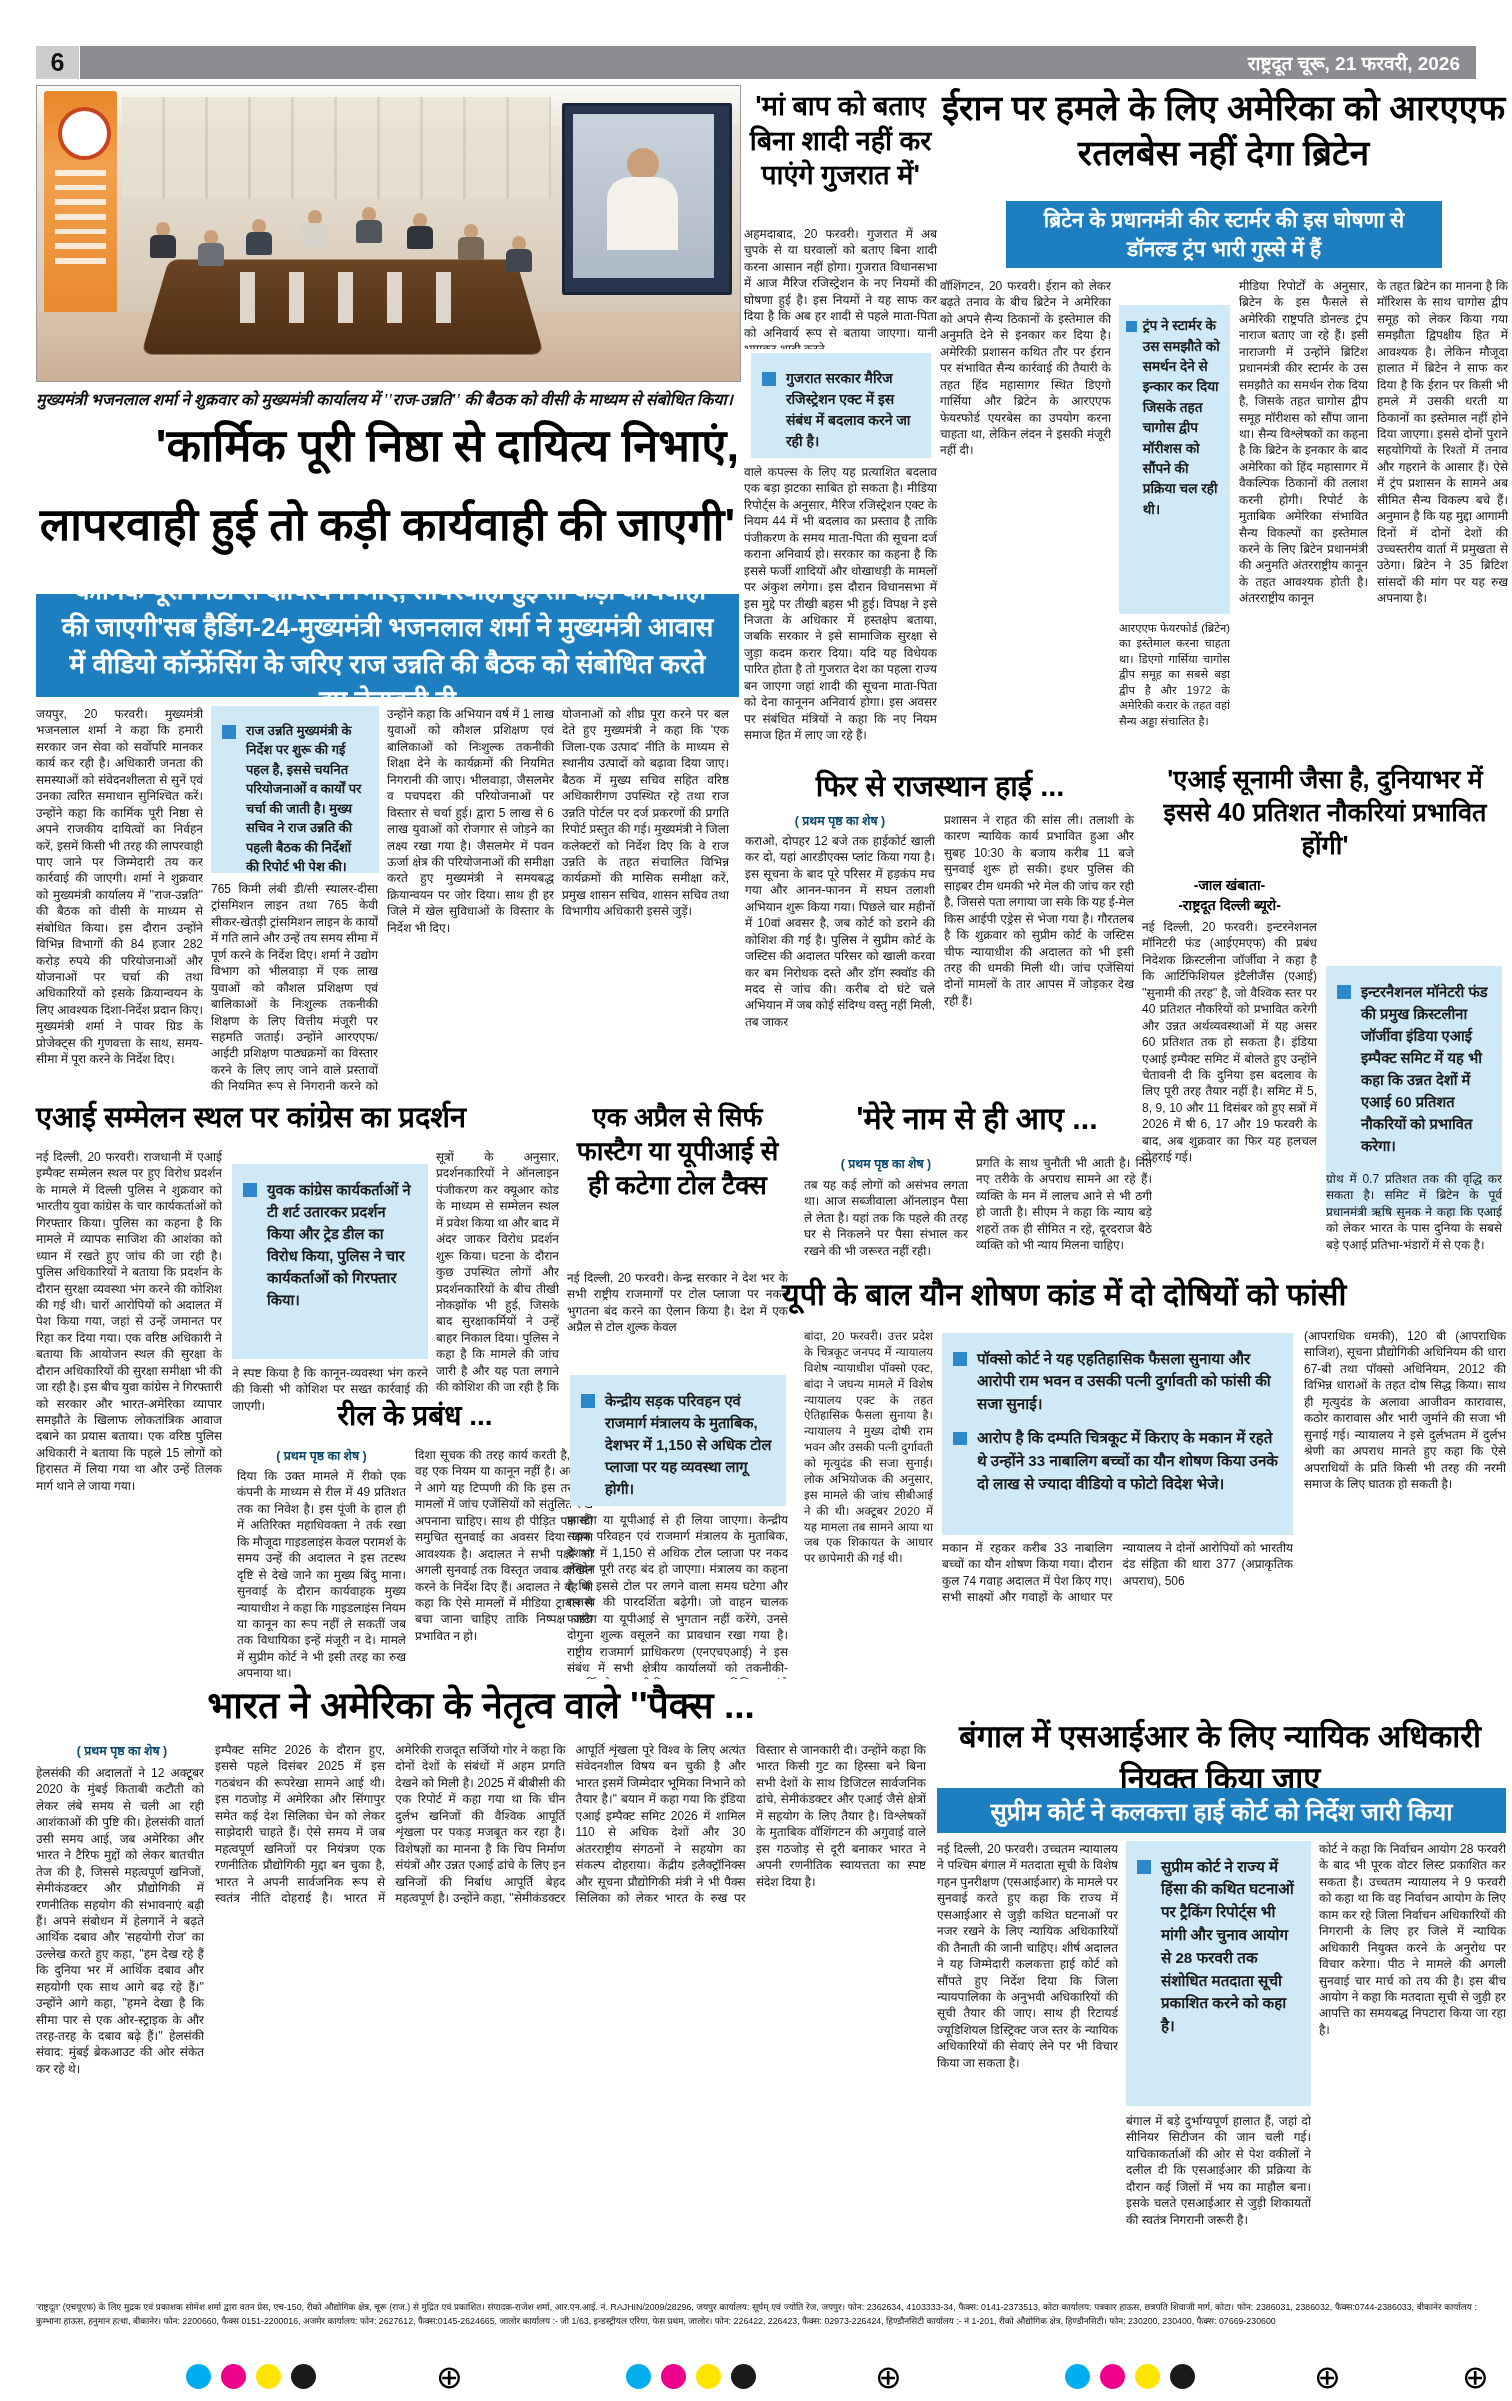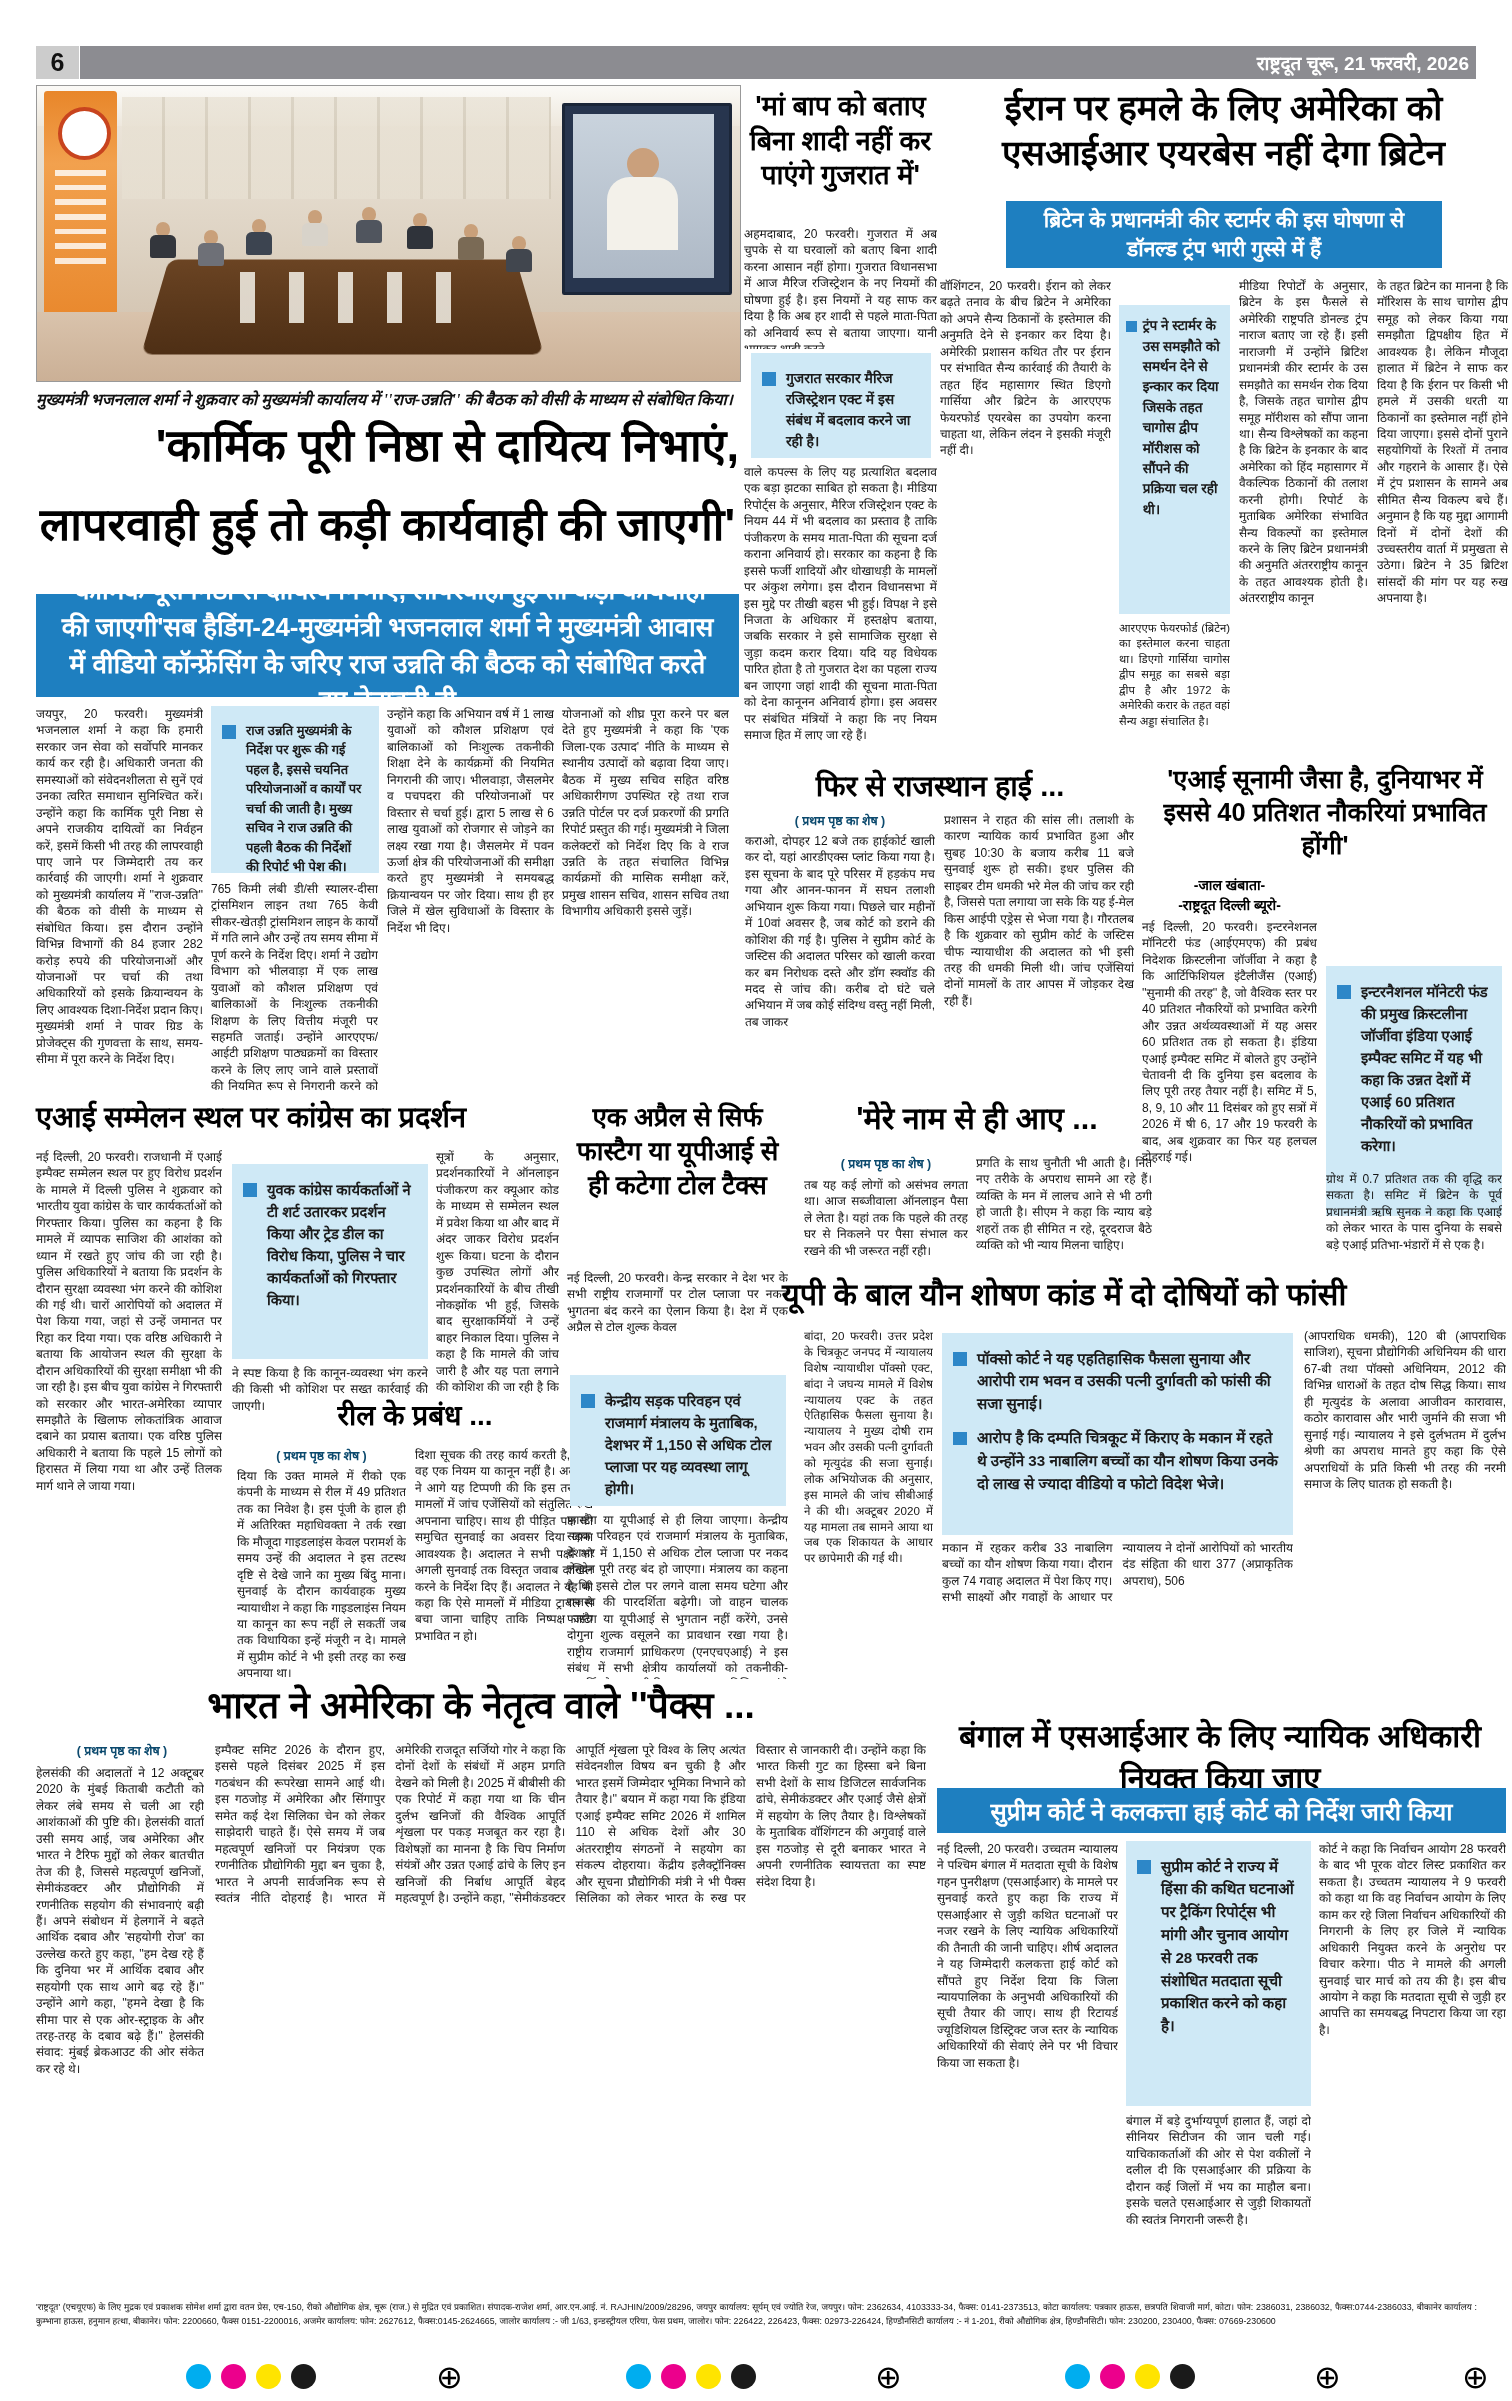--- a/index.html
+++ b/index.html
@@ -21,21 +21,21 @@
   .person{position:absolute;}
   .person .head{width:14.7px;height:14.7px;border-radius:50%;background:#c9a07a;margin:0 auto;}
   .person .torso{width:26px;height:22.6px;border-radius:5.6px 5.6px 2.3px 2.3px;background:#33363c;margin-top:-1.7px;}
 </style>
 </head>
 <body>
 
 <div class="abs" style="left:36px;top:46px;width:43px;height:33px;background:#cccccc;display:flex;align-items:center;justify-content:center;font-size:25px;font-weight:bold;color:#111;">
   <span>6</span>
 </div>
-<div class="abs" style="left:80px;top:46px;width:1396px;height:33px;background:#8c8c91;display:flex;align-items:center;justify-content:flex-end;padding-right:7px;box-sizing:border-box;">
+<div class="abs" style="left:80px;top:46px;width:1396px;height:33px;background:#8c8c91;display:flex;align-items:center;justify-content:flex-end;padding-right:16px;box-sizing:border-box;">
   <span style="color:#ffffff;font-size:19px;font-weight:bold;">राष्ट्रदूत चूरू, 21 फरवरी, 2026</span>
 </div>
 
 <div class="abs" style="left:36px;top:85px;width:703px;height:295px;background:linear-gradient(#efe9df 0%,#ddd2c2 55%,#cdbba6 100%);overflow:hidden;border:0.6px solid #999;">
   <div class="abs" style="left:0;top:0;width:100%;height:40px;background:linear-gradient(#fbfaf7,#eee8dd);"></div>
   <div class="abs" style="left:85px;top:11.3px;width:429px;height:102px;background:repeating-linear-gradient(90deg,#e7e0d2 0 40px,#cfc6b4 40px 43px);opacity:.7;"></div>
   <div class="abs" style="left:6.8px;top:4.5px;width:73px;height:243px;background:linear-gradient(#e8862a,#f2a14e 30%,#e8862a);border-radius:3.4px;">
     <div class="abs" style="left:14px;top:16px;width:45px;height:45px;border-radius:50%;background:#fff;border:4.5px solid #c8441e;"></div>
     <div class="abs" style="left:11.3px;top:79px;width:51px;height:102px;background:repeating-linear-gradient(#ffffffcc 0 5.6px,transparent 5.6px 14.7px);"></div>
   </div>
@@ -102,21 +102,21 @@
 <div class="abs hl" style="left:744px;top:89px;width:193px;font-size:27px;line-height:1.28;">'मां बाप को बताए बिना शादी नहीं कर पाएंगे गुजरात में'</div>
 <div class="abs bt" style="left:744px;top:226px;width:193px;height:123px;overflow:hidden;">अहमदाबाद, 20 फरवरी। गुजरात में अब चुपके से या घरवालों को बताए बिना शादी करना आसान नहीं होगा। गुजरात विधानसभा में आज मैरिज रजिस्ट्रेशन के नए नियमों की घोषणा हुई है। इस नियमों ने यह साफ कर दिया है कि अब हर शादी से पहले माता-पिता को अनिवार्य रूप से बताया जाएगा। यानी भागकर शादी करने</div>
 <div class="abs lbox" style="left:751px;top:353px;width:180px;height:105px;">
   <div class="row">
       <span class="sq"></span>
     <span class="boxtext" style="font-size:14px;">गुजरात सरकार मैरिज रजिस्ट्रेशन एक्ट में इस संबंध में बदलाव करने जा रही है।</span>
     </div>
 </div>
 <div class="abs bt" style="left:744px;top:464px;width:193px;height:288px;overflow:hidden;">वाले कपल्स के लिए यह प्रत्याशित बदलाव एक बड़ा झटका साबित हो सकता है। मीडिया रिपोर्ट्स के अनुसार, मैरिज रजिस्ट्रेशन एक्ट के नियम 44 में भी बदलाव का प्रस्ताव है ताकि पंजीकरण के समय माता-पिता की सूचना दर्ज कराना अनिवार्य हो। सरकार का कहना है कि इससे फर्जी शादियों और धोखाधड़ी के मामलों पर अंकुश लगेगा। इस दौरान विधानसभा में इस मुद्दे पर तीखी बहस भी हुई। विपक्ष ने इसे निजता के अधिकार में हस्तक्षेप बताया, जबकि सरकार ने इसे सामाजिक सुरक्षा से जुड़ा कदम करार दिया। यदि यह विधेयक पारित होता है तो गुजरात देश का पहला राज्य बन जाएगा जहां शादी की सूचना माता-पिता को देना कानूनन अनिवार्य होगा। इस अवसर पर संबंधित मंत्रियों ने कहा कि नए नियम समाज हित में लाए जा रहे हैं।</div>
 
-<div class="abs hl" style="left:940px;top:86px;width:567px;font-size:35px;line-height:1.28;">ईरान पर हमले के लिए अमेरिका को एसआईआर एयरबेस नहीं देगा ब्रिटेन</div>
+<div class="abs hl" style="left:940px;top:86px;width:567px;font-size:35px;line-height:1.28;">ईरान पर हमले के लिए अमेरिका को आरएएफ रतलबेस नहीं देगा ब्रिटेन</div>
 <div class="abs band" style="left:1006px;top:201px;width:436px;height:67px;padding:4.5px 14.7px;box-sizing:border-box;">
   <span style="font-size:21px;line-height:1.35;">ब्रिटेन के प्रधानमंत्री कीर स्टार्मर की इस घोषणा से डॉनल्ड ट्रंप भारी गुस्से में हैं</span>
 </div>
 <div class="abs bt" style="left:940px;top:278px;width:171px;height:477px;overflow:hidden;">वॉशिंगटन, 20 फरवरी। ईरान को लेकर बढ़ते तनाव के बीच ब्रिटेन ने अमेरिका को अपने सैन्य ठिकानों के इस्तेमाल की अनुमति देने से इनकार कर दिया है। अमेरिकी प्रशासन कथित तौर पर ईरान पर संभावित सैन्य कार्रवाई की तैयारी के तहत हिंद महासागर स्थित डिएगो गार्सिया और ब्रिटेन के आरएएफ फेयरफोर्ड एयरबेस का उपयोग करना चाहता था, लेकिन लंदन ने इसकी मंजूरी नहीं दी।</div>
 <div class="abs lbox" style="left:1119px;top:305px;width:111px;height:309px;padding:11.3px 6.8px;">
   <div class="row" style="gap:5.6px;">
       <span class="sq" style="width:11.3px;height:11.3px;"></span>
     <span class="boxtext" style="font-size:13.6px;">ट्रंप ने स्टार्मर के उस समझौते को समर्थन देने से इन्कार कर दिया जिसके तहत चागोस द्वीप मॉरीशस को सौंपने की प्रक्रिया चल रही थी।</span>
     </div>
 </div>

